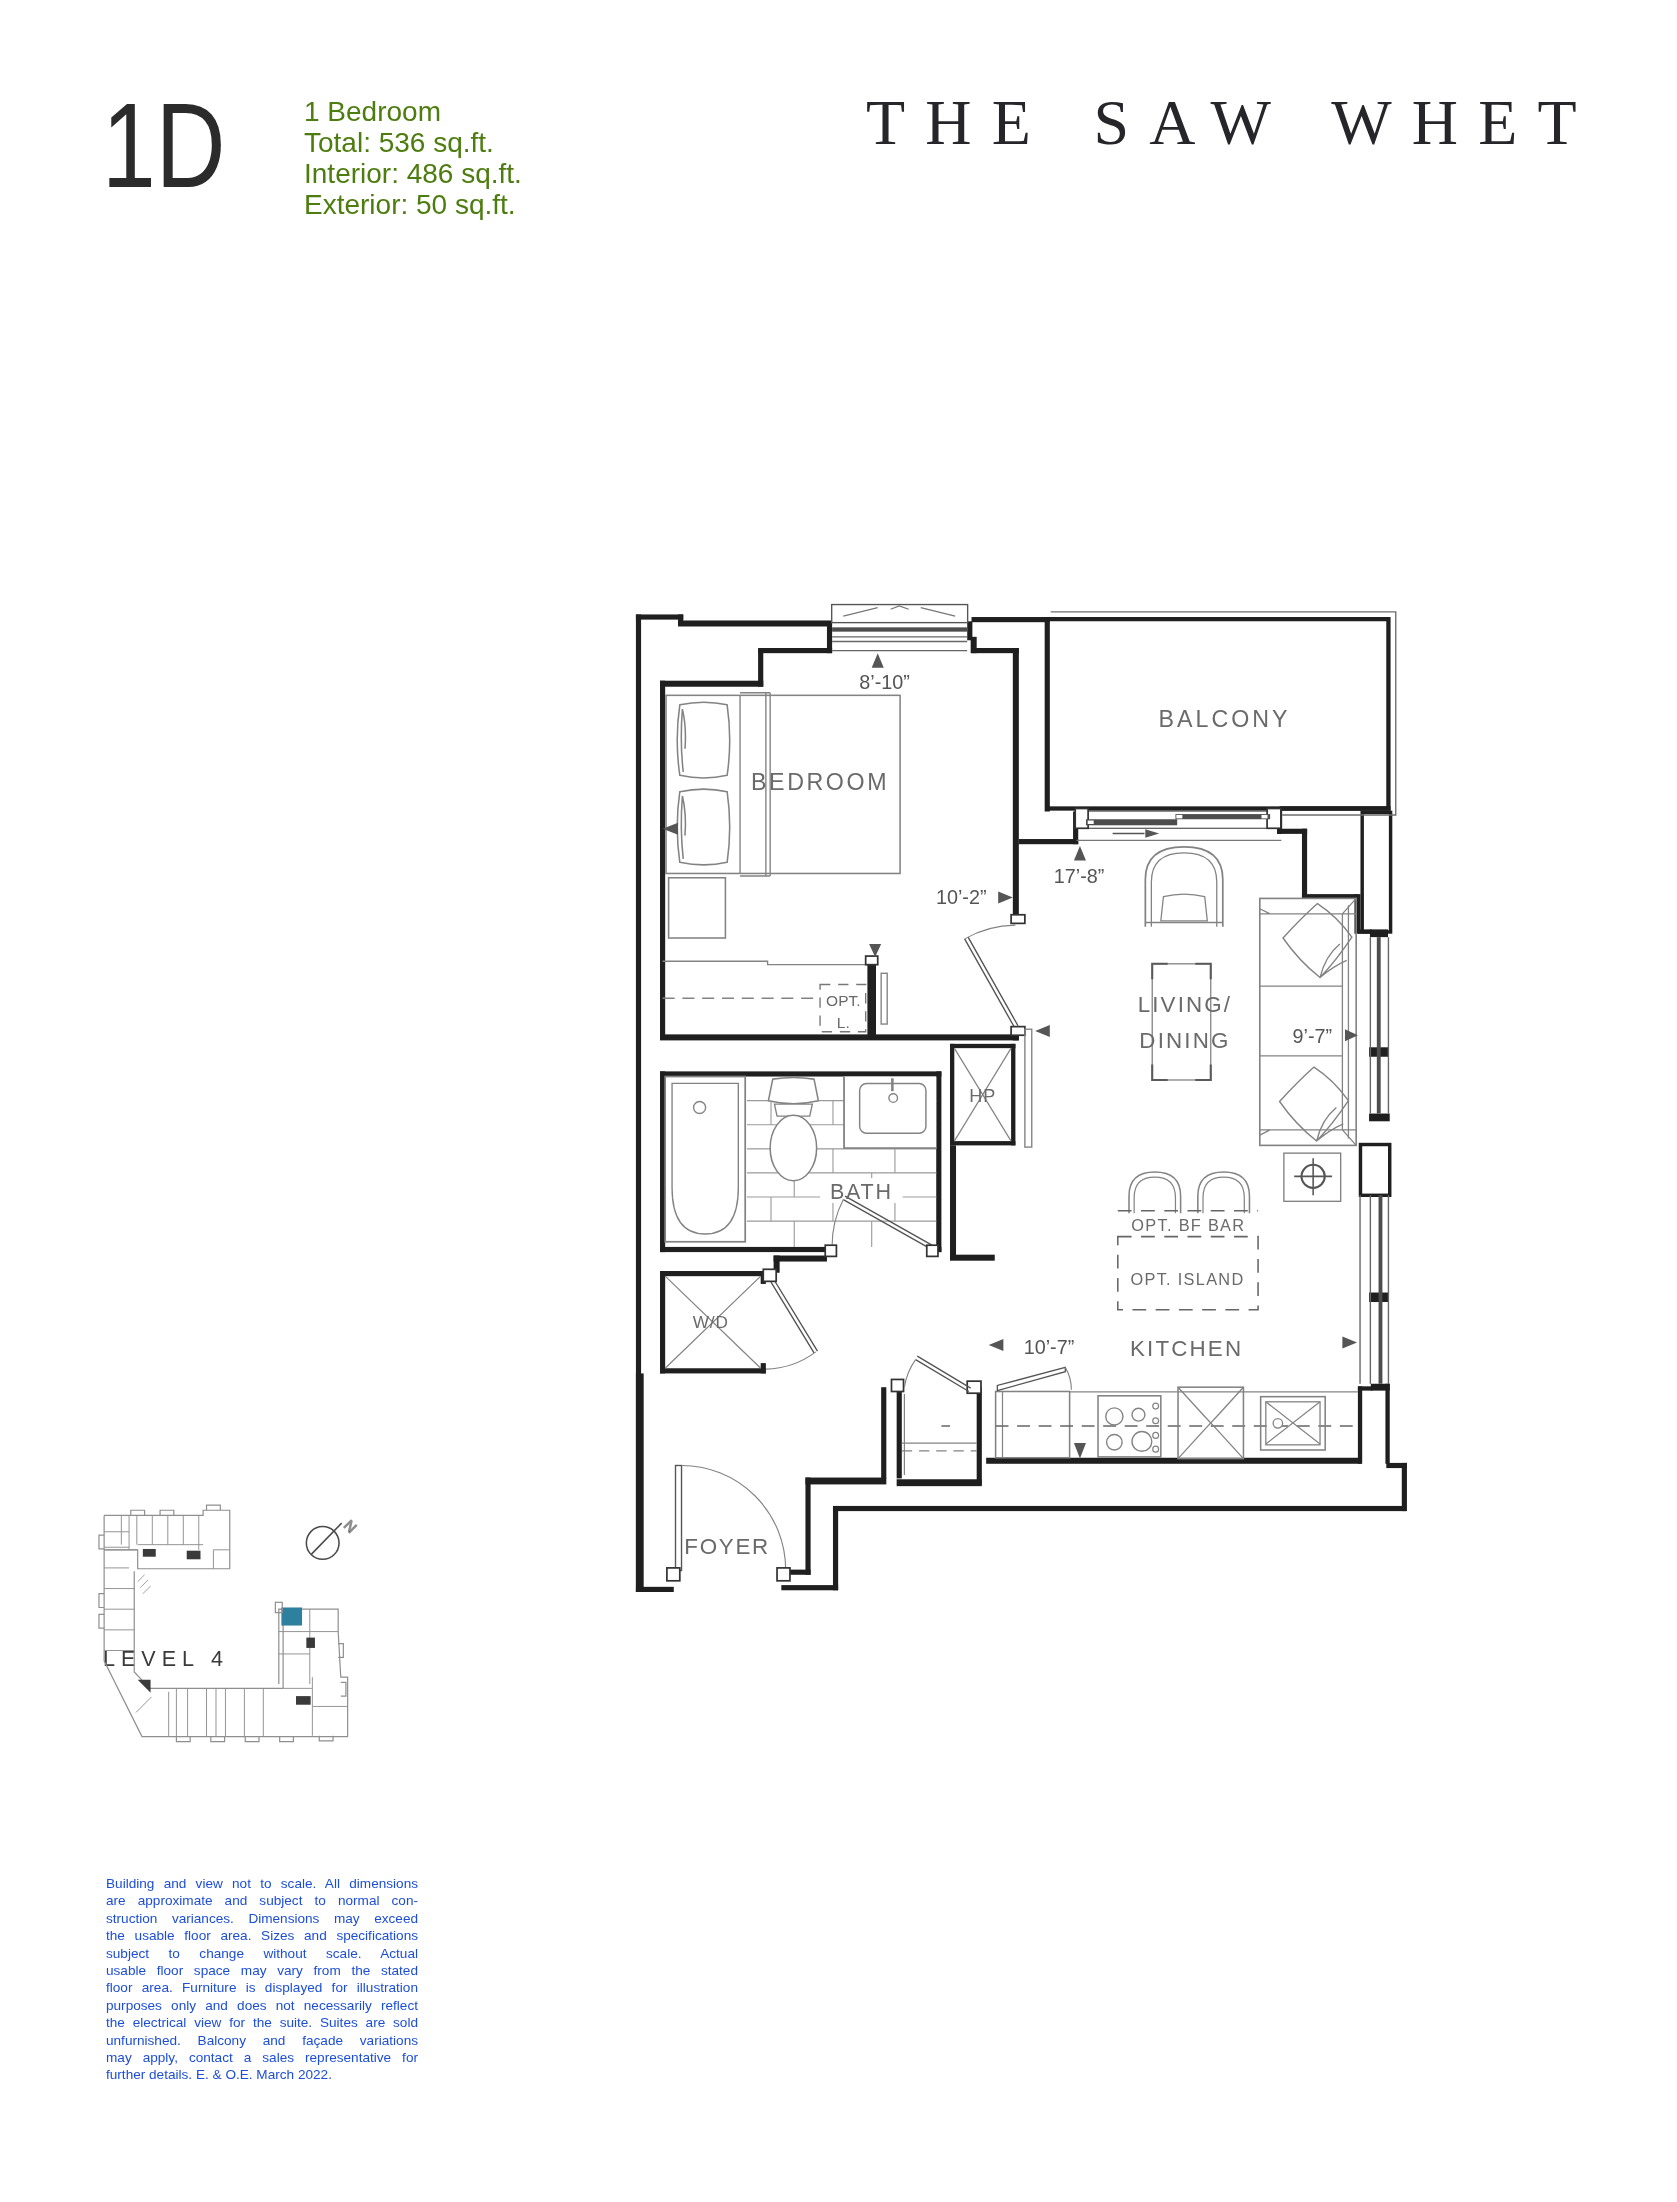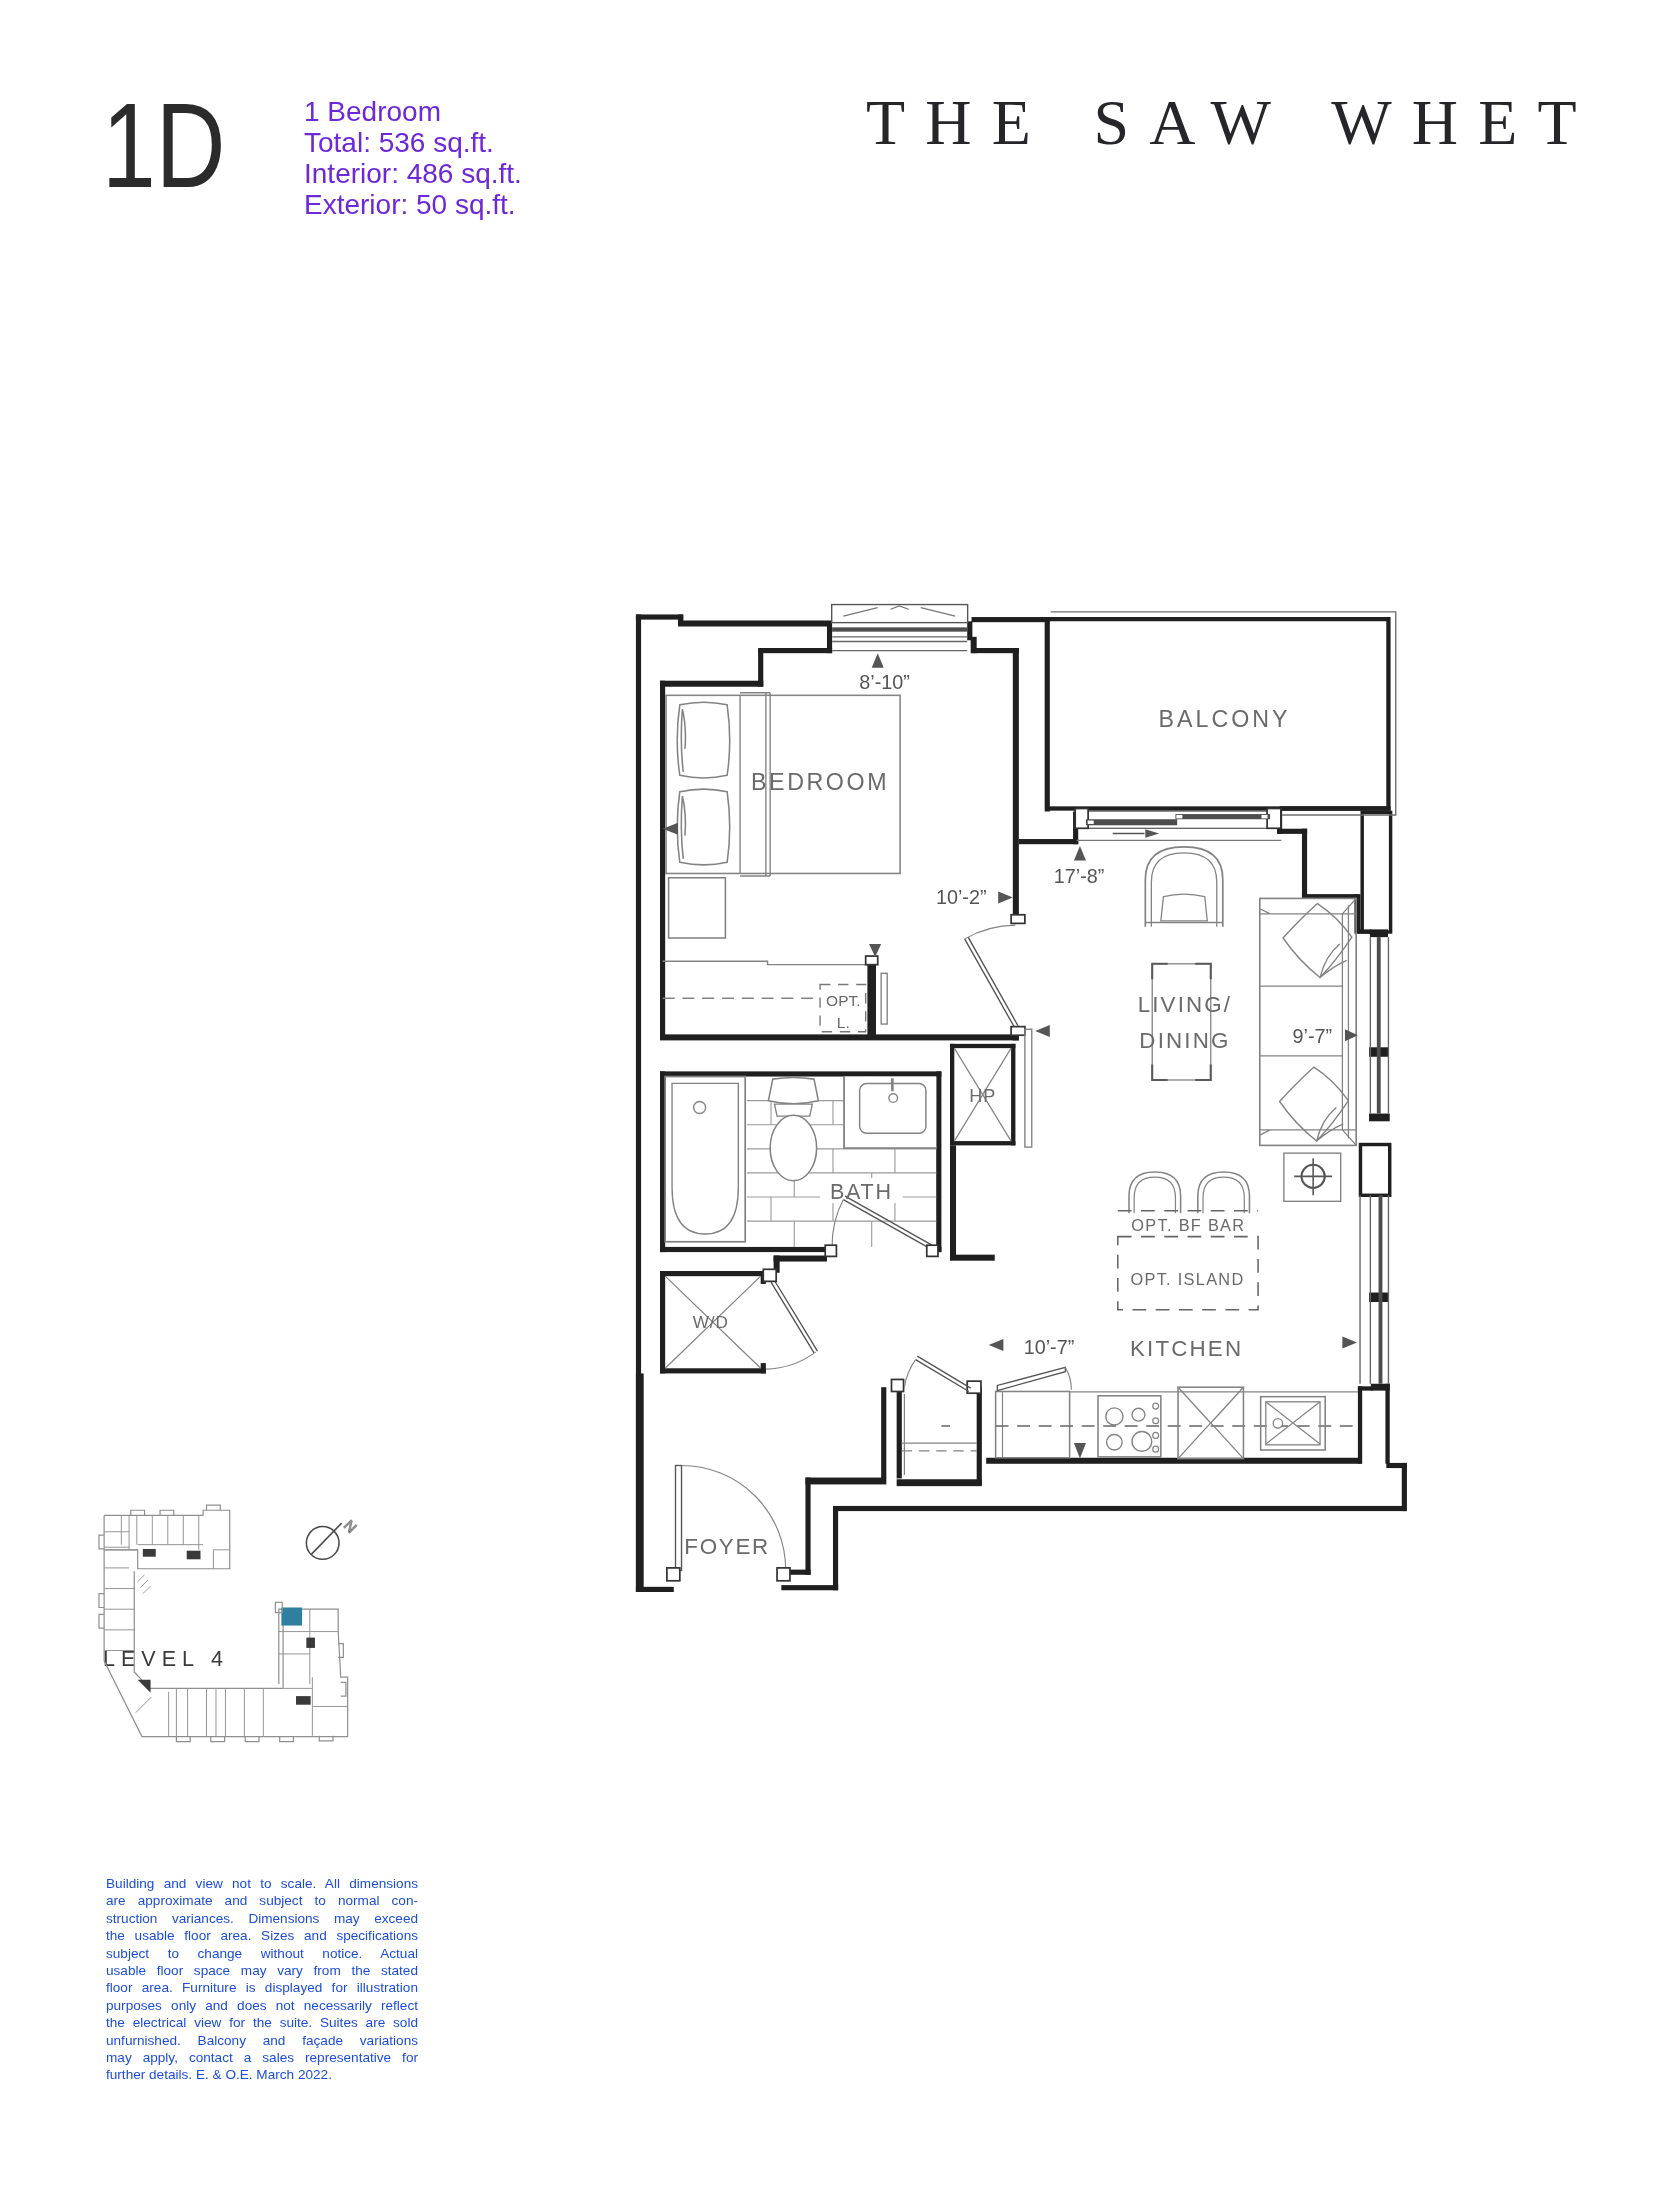--- a/index.html
+++ b/index.html
@@ -1,19 +1,19 @@
 <!DOCTYPE html>
 <html style="font-size:13.8px"><head>
 <meta charset="utf-8">
 <style>
   html,body{margin:0;padding:0;background:#ffffff;width:1678px;height:2203px;overflow:hidden;}
   body{font-family:"Liberation Sans", sans-serif;position:relative;}
   .abs{position:absolute;}
   #unit{left:102px;top:85px;font-size:120px;color:#2b2b2b;transform:scale(0.805,1);transform-origin:left top;line-height:1;}
-  #info{left:304px;top:96px;font-size:28px;line-height:31px;color:#6d28d9;}
+  #info{left:304px;top:96px;font-size:28px;line-height:31px;color:#4d7c0f;}
   #brand{left:866px;top:91px;font-family:"Liberation Serif", serif;font-size:64px;color:#26262a;letter-spacing:0.315em;word-spacing:0.10em;white-space:nowrap;line-height:1;text-align:center;}
   #level{left:103px;top:1647px;font-size:21.5px;letter-spacing:6px;color:#3a3a3a;}
   #disc{left:106px;top:1875px;width:312px;font-size:13.6px;line-height:17.4px;color:#1d4ed8;}
   #disc .jl{text-align:justify;text-align-last:justify;}
 </style>
 </head>
 <body>
 
 <div class="abs" id="unit">1D</div>
 
@@ -21,21 +21,21 @@
 
 <div class="abs" id="brand">THE SAW WHET</div>
 
 <div class="abs" id="level">LEVEL 4</div>
 
 <div class="abs" id="disc">
     <div class="jl">Building and view not to scale. All dimensions</div>
     <div class="jl">are approximate and subject to normal con-</div>
     <div class="jl">struction variances. Dimensions may exceed</div>
     <div class="jl">the usable floor area. Sizes and specifications</div>
-    <div class="jl">subject to change without notice. Actual</div>
+    <div class="jl">subject to change without scale. Actual</div>
     <div class="jl">usable floor space may vary from the stated</div>
     <div class="jl">floor area. Furniture is displayed for illustration</div>
     <div class="jl">purposes only and does not necessarily reflect</div>
     <div class="jl">the electrical view for the suite. Suites are sold</div>
     <div class="jl">unfurnished. Balcony and façade variations</div>
     <div class="jl">may apply, contact a sales representative for</div>
     <div>further details. E. &amp; O.E. March 2022.</div>
   </div>
 
 <svg class="abs" style="left:0;top:0" width="1678" height="2203" viewBox="0 0 1950 2560" xmlns="http://www.w3.org/2000/svg">

